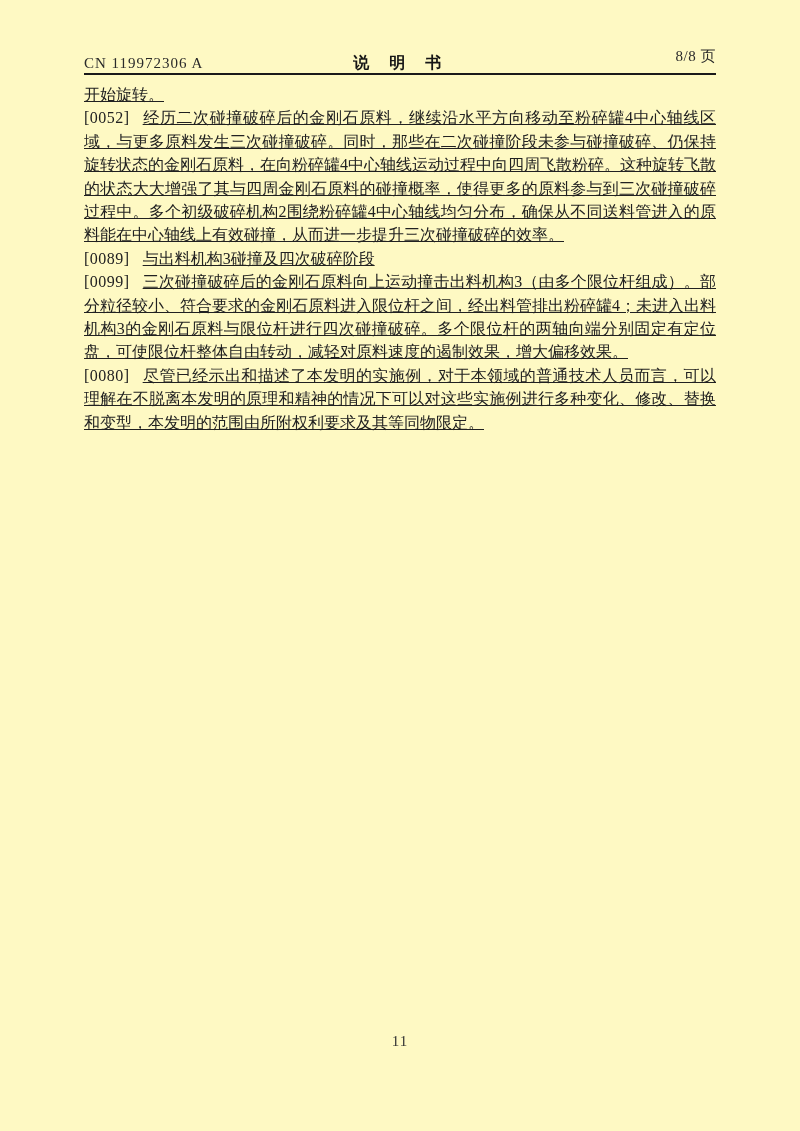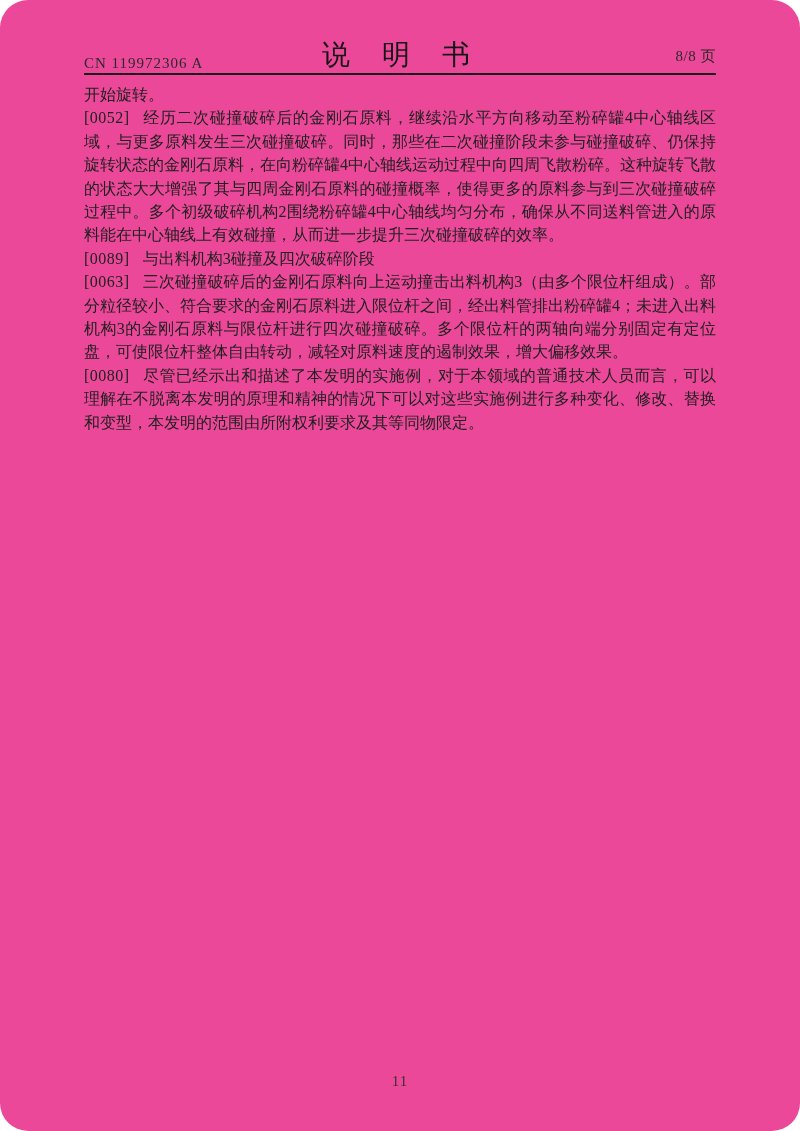--- a/index.html
+++ b/index.html
@@ -4,25 +4,24 @@
 <style>
   html, body {
     margin: 0;
     padding: 0;
     background: #ffffff;
   }
   .page {
     position: relative;
     width: 800px;
     height: 1131px;
-    background: #ec4899;
+    background: #fef9c3;
     overflow: hidden;
     font-family: "Liberation Serif", "DejaVu Serif", serif;
     color: #212121;
-    border-radius: 28px;
   }
   
   .hdr {
     position: absolute;
     left: 84px;
     top: 44px;
     width: 632px;
     height: 30px;
   }
   .doc-number {
@@ -32,22 +31,22 @@
     font-size: 15px;
     letter-spacing: 1px;
     color: #2a2a2a;
     white-space: nowrap;
   }
   .doc-title {
     position: absolute;
     left: 50%;
     transform: translateX(-52%);
     bottom: 0;
-    font-size: 28px;
-    font-weight: normal;
+    font-size: 16px;
+    font-weight: bold;
     letter-spacing: 2px;
     color: #151515;
     white-space: nowrap;
     text-align: center;
   }
   .page-indicator {
     position: absolute;
     right: 0;
     bottom: 8px;
     font-size: 15px;
@@ -71,37 +70,37 @@
     width: 632px;
     font-size: 16px;
     line-height: 23.4px;
     text-align: justify;
     text-justify: inter-character;
     color: #212121;
   }
   .para {
     margin: 0;
     padding: 0;
+    text-decoration: underline;
   }
   .para-tag {
     display: inline-block;
     margin-right: 13px;
     letter-spacing: 0.5px;
   }
   
   .page-number {
     position: absolute;
     top: 1033px;
     left: 0;
     width: 100%;
     text-align: center;
     font-size: 15px;
     letter-spacing: 1px;
     color: #333333;
-    margin-top: 40px;
   }
 </style>
 </head>
 <body>
 
 <div class="page">
 
   <div class="hdr">
     <span class="doc-number">CN 119972306 A</span>
     <span class="doc-title">说　明　书</span>
@@ -112,21 +111,21 @@
 
   <div class="doc-body">
   <p class="para"><span>开始旋转。</span></p>
 
 
 
   <p class="para"><span class="para-tag">[0052]</span><span>经历二次碰撞破碎后的金刚石原料，继续沿水平方向移动至粉碎罐4中心轴线区域，与更多原料发生三次碰撞破碎。同时，那些在二次碰撞阶段未参与碰撞破碎、仍保持旋转状态的金刚石原料，在向粉碎罐4中心轴线运动过程中向四周飞散粉碎。这种旋转飞散的状态大大增强了其与四周金刚石原料的碰撞概率，使得更多的原料参与到三次碰撞破碎过程中。多个初级破碎机构2围绕粉碎罐4中心轴线均匀分布，确保从不同送料管进入的原料能在中心轴线上有效碰撞，从而进一步提升三次碰撞破碎的效率。</span></p>
 
   <p class="para"><span class="para-tag">[0089]</span><span>与出料机构3碰撞及四次破碎阶段</span></p>
 
-  <p class="para"><span class="para-tag">[0063]</span><span>三次碰撞破碎后的金刚石原料向上运动撞击出料机构3（由多个限位杆组成）。部分粒径较小、符合要求的金刚石原料进入限位杆之间，经出料管排出粉碎罐4；未进入出料机构3的金刚石原料与限位杆进行四次碰撞破碎。多个限位杆的两轴向端分别固定有定位盘，可使限位杆整体自由转动，减轻对原料速度的遏制效果，增大偏移效果。</span></p>
+  <p class="para"><span class="para-tag">[0099]</span><span>三次碰撞破碎后的金刚石原料向上运动撞击出料机构3（由多个限位杆组成）。部分粒径较小、符合要求的金刚石原料进入限位杆之间，经出料管排出粉碎罐4；未进入出料机构3的金刚石原料与限位杆进行四次碰撞破碎。多个限位杆的两轴向端分别固定有定位盘，可使限位杆整体自由转动，减轻对原料速度的遏制效果，增大偏移效果。</span></p>
 
 
 
   <p class="para"><span class="para-tag">[0080]</span><span>尽管已经示出和描述了本发明的实施例，对于本领域的普通技术人员而言，可以理解在不脱离本发明的原理和精神的情况下可以对这些实施例进行多种变化、修改、替换和变型，本发明的范围由所附权利要求及其等同物限定。</span></p>
 </div>
 
   <div class="page-number">11</div>
 
 </div>
 

